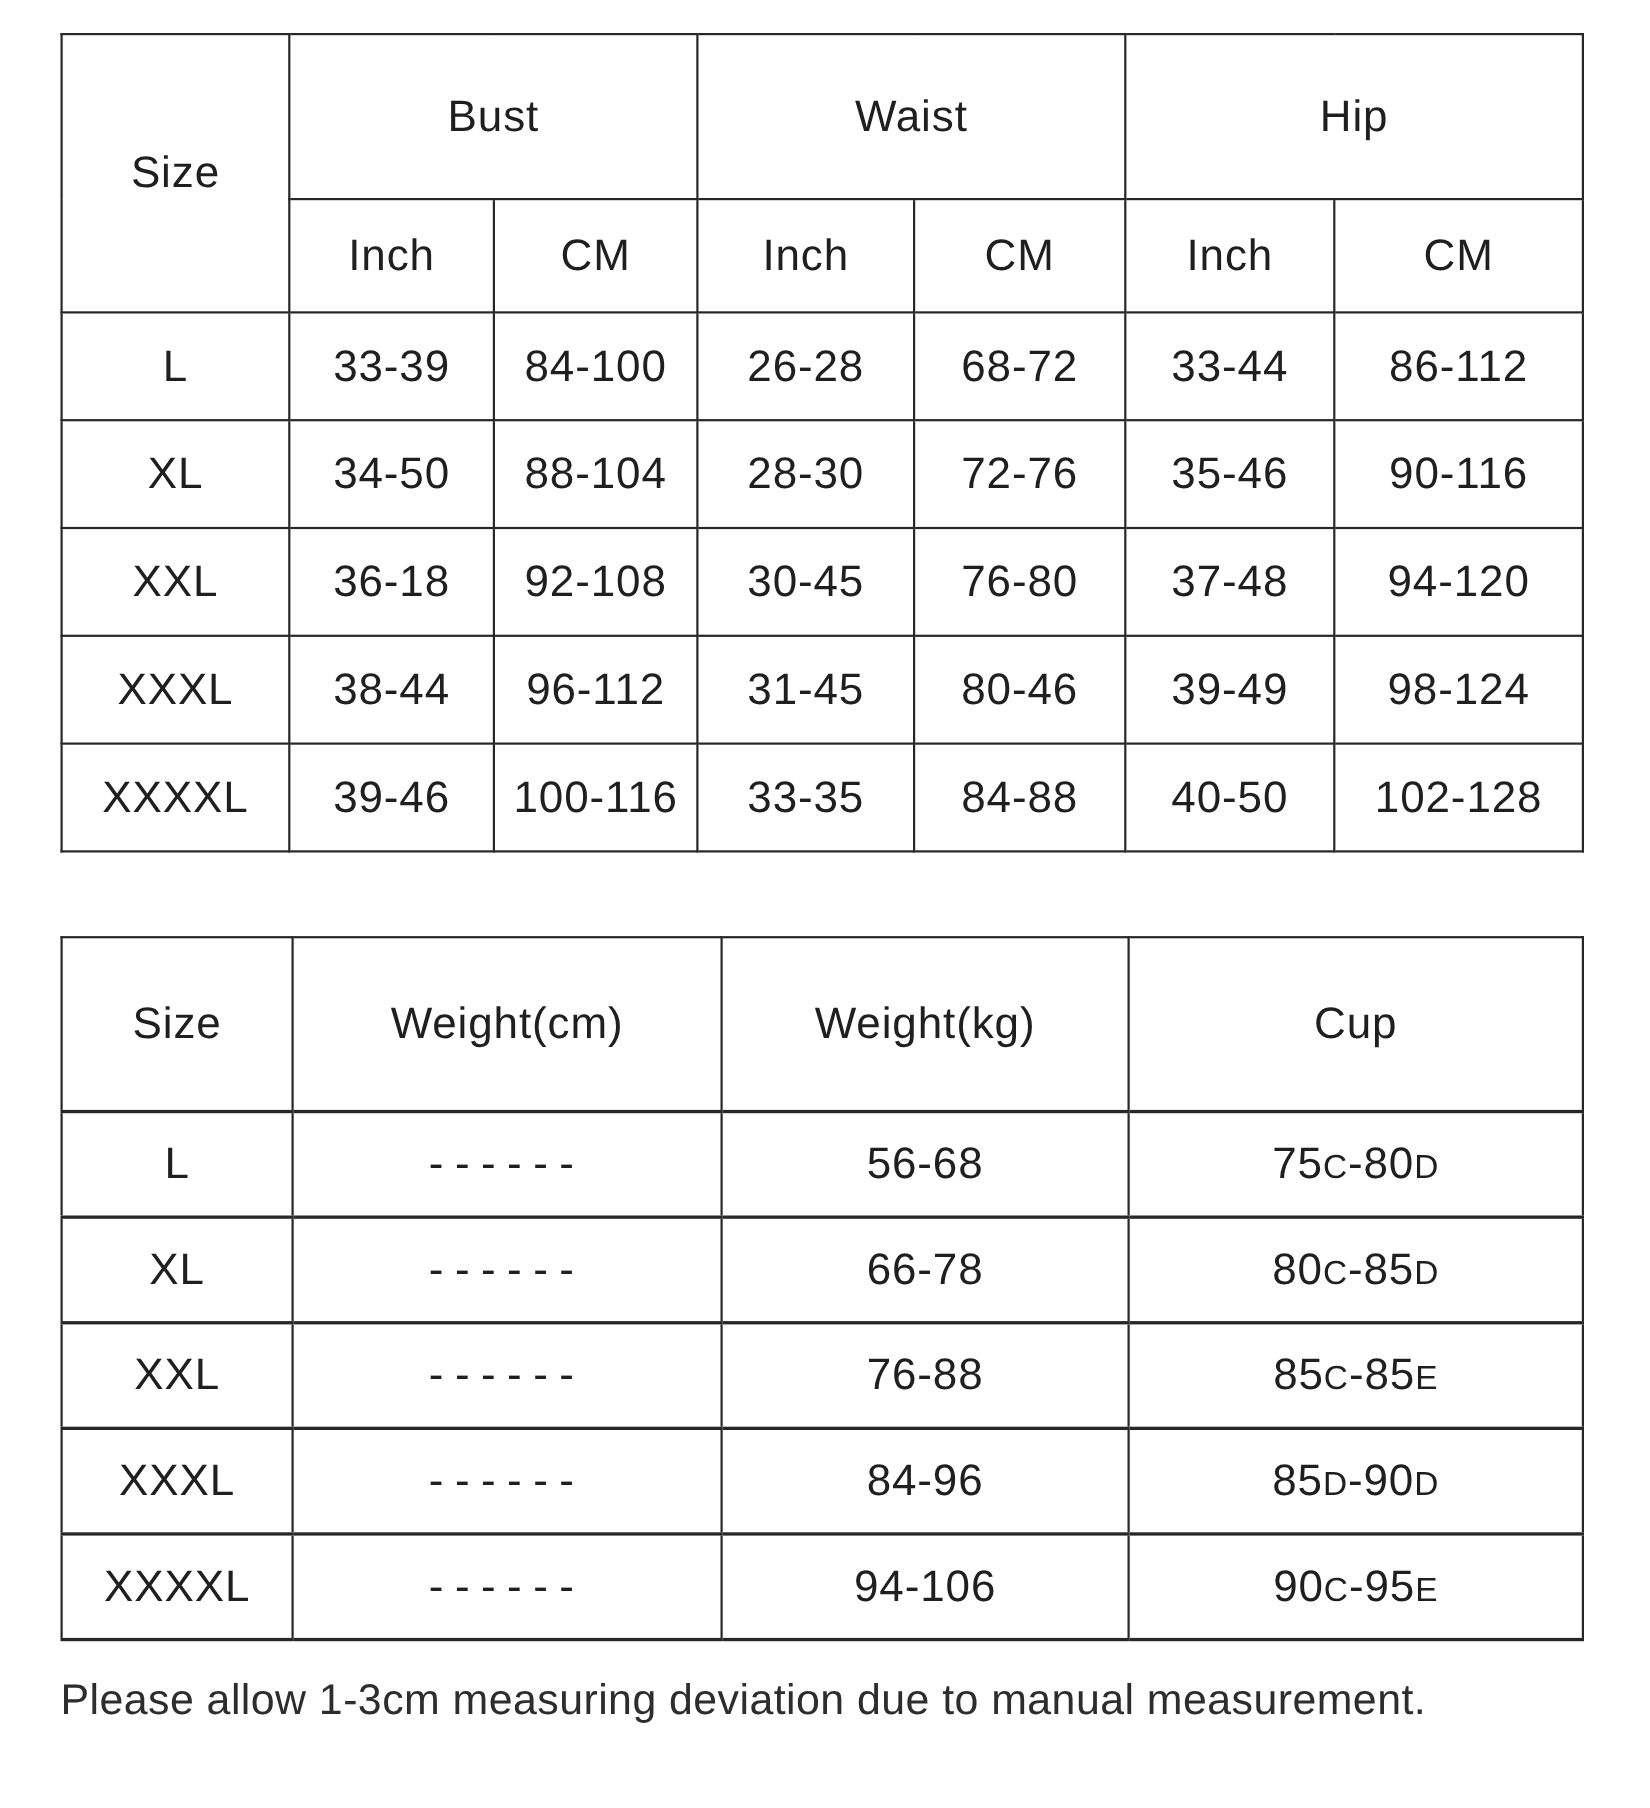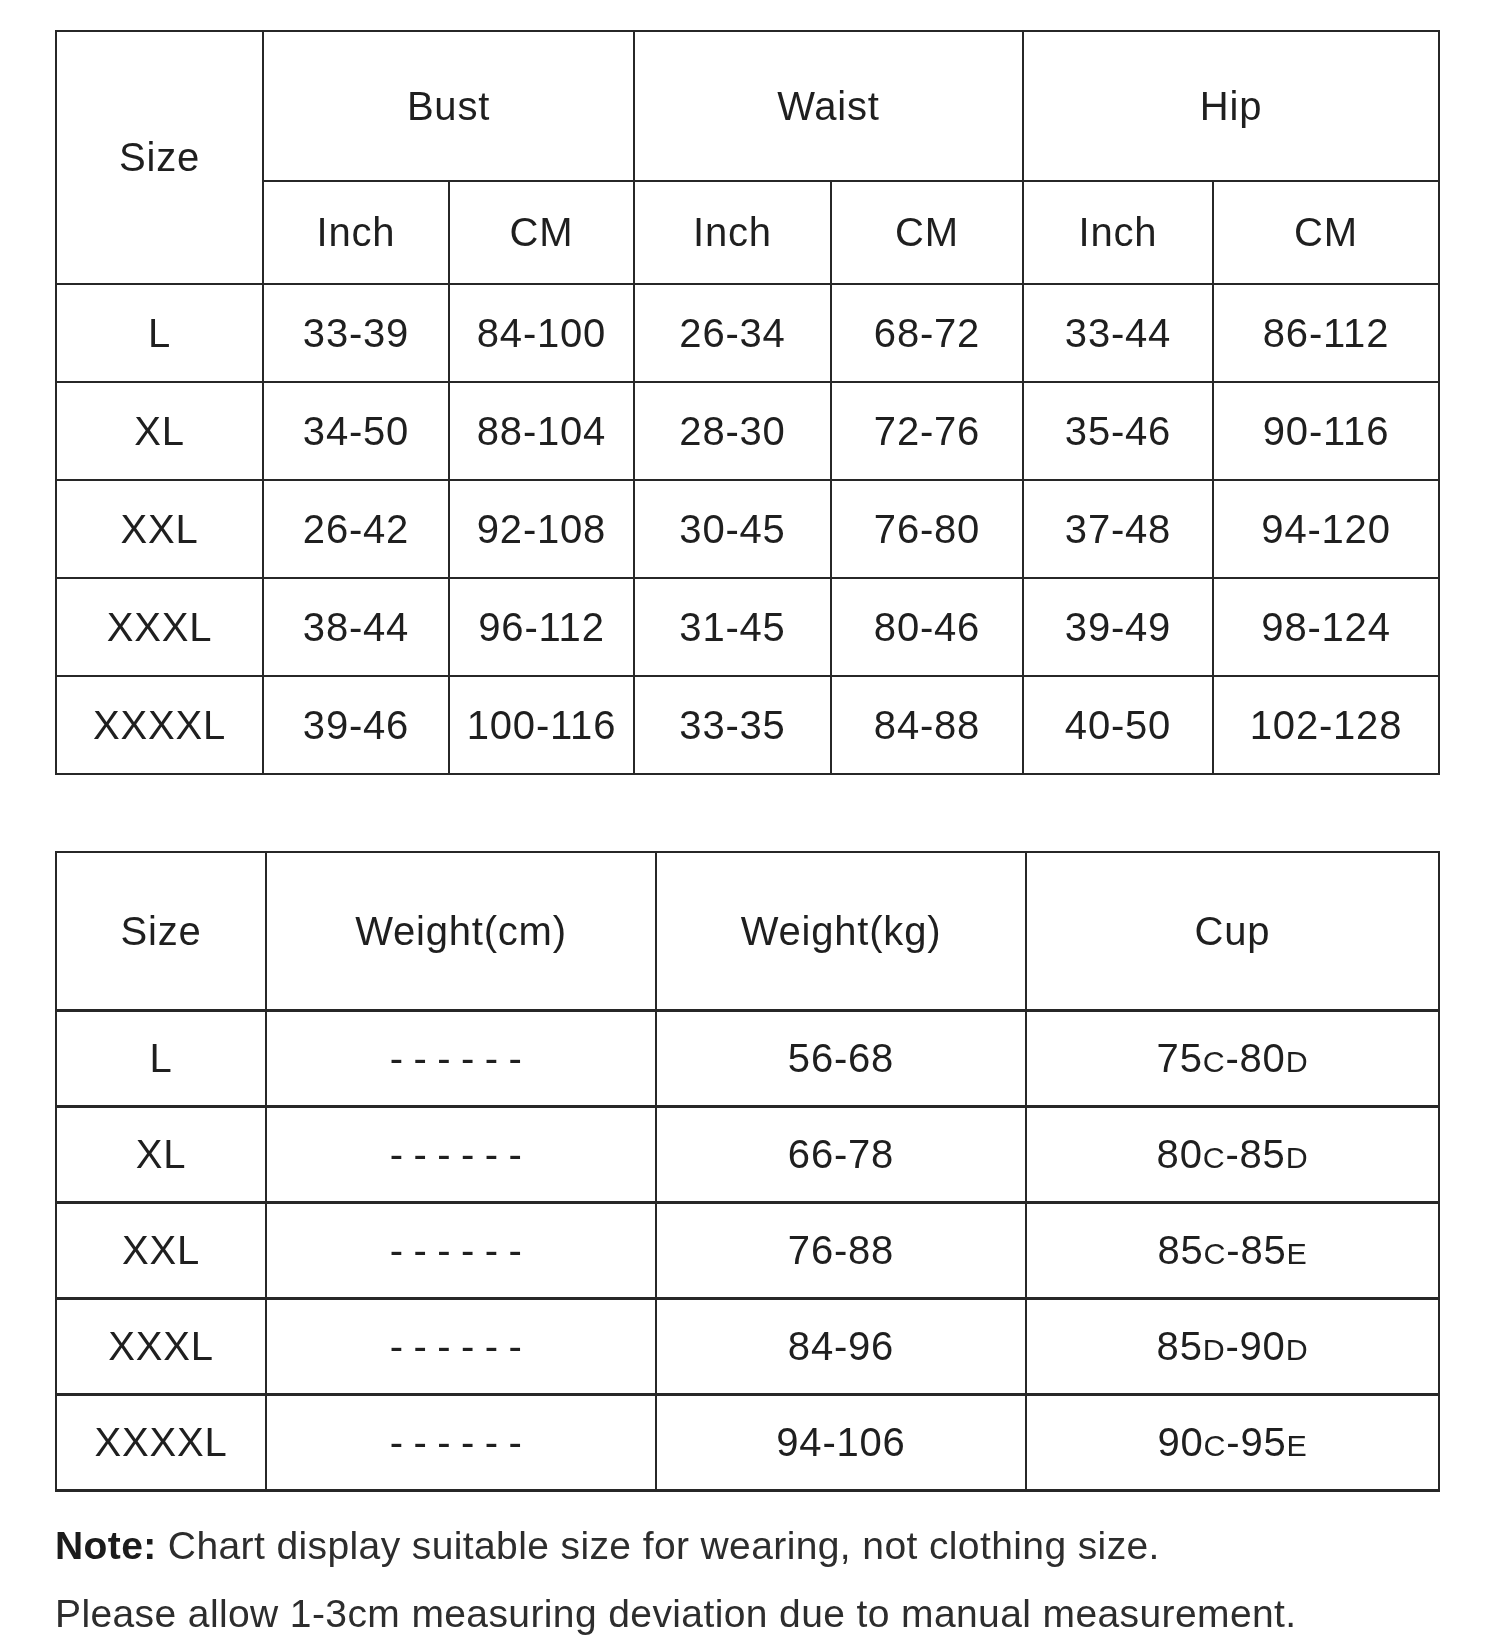--- a/index.html
+++ b/index.html
@@ -76,37 +76,37 @@
     <td>CM</td>
     <td>Inch</td>
     <td>CM</td>
     <td>Inch</td>
     <td>CM</td>
   </tr>
   <tr class="dr">
     <td>L</td>
     <td>33-39</td>
     <td>84-100</td>
-    <td>26-34</td>
+    <td>26-28</td>
     <td>68-72</td>
     <td>33-44</td>
     <td>86-112</td>
   </tr>
   <tr class="dr">
     <td>XL</td>
     <td>34-50</td>
     <td>88-104</td>
     <td>28-30</td>
     <td>72-76</td>
     <td>35-46</td>
     <td>90-116</td>
   </tr>
   <tr class="dr">
     <td>XXL</td>
-    <td>26-42</td>
+    <td>36-18</td>
     <td>92-108</td>
     <td>30-45</td>
     <td>76-80</td>
     <td>37-48</td>
     <td>94-120</td>
   </tr>
   <tr class="dr">
     <td>XXXL</td>
     <td>38-44</td>
     <td>96-112</td>
@@ -168,18 +168,14 @@
   <tr class="dr">
     <td>XXXXL</td>
     <td class="dashes">------</td>
     <td>94-106</td>
     <td>90<span class="sc">C</span>-95<span class="sc">E</span></td>
   </tr>
 </tbody>
   </table>
 
 <div id="note">
-  <div>
-    <span class="note-label">Note:</span>
-    <span>Chart display suitable size for wearing, not clothing size.</span>
-  </div>
   <div>Please allow 1-3cm measuring deviation due to manual measurement.</div>
 </div>
 
 </body></html>

